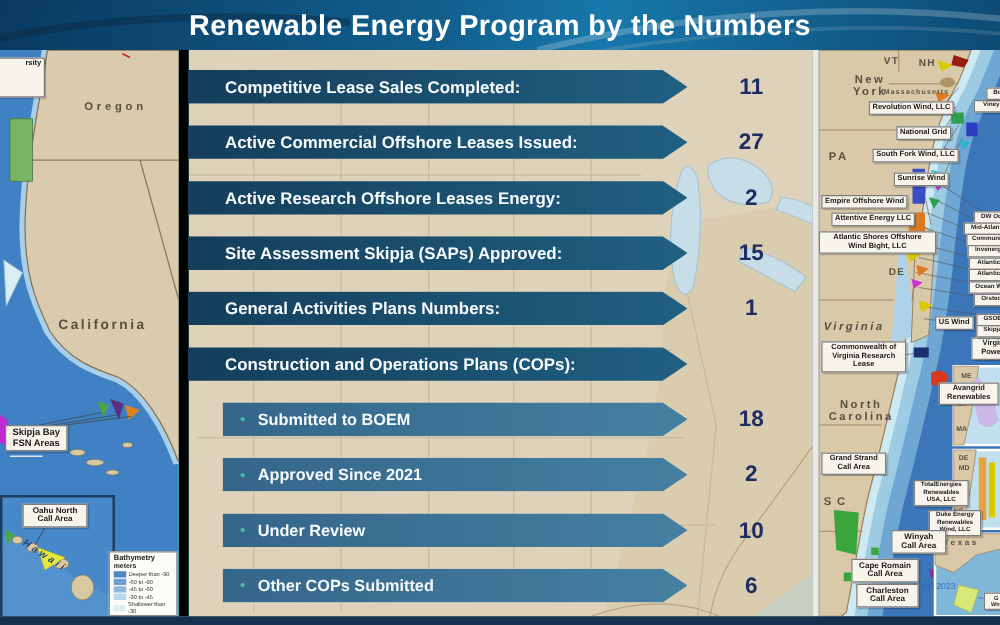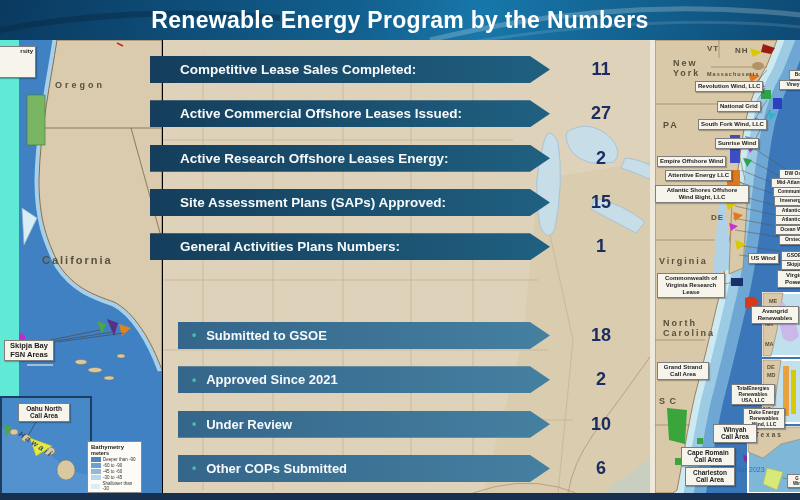--- a/index.html
+++ b/index.html
@@ -8,21 +8,21 @@
 
   
   .titlebar{position:absolute;left:0;top:0;width:800px;height:40px;z-index:40;
     background:linear-gradient(100deg,#0a3a60 0%,#12608f 45%,#1877aa 60%,#0d4a74 100%);
     display:flex;align-items:center;justify-content:center;overflow:hidden;}
   .titlebar h1{margin:0;color:#ffffff;font-size:23px;font-weight:bold;letter-spacing:.3px;z-index:2;}
   .titlebar svg{position:absolute;left:0;top:0;z-index:1;}
 
   
   .panel{position:absolute;top:40px;height:453px;overflow:hidden;}
-  #west{left:0;width:143px;background:#5eead4;border-right:1px solid #000000;z-index:10;padding-left:19px;}
+  #west{left:0;width:143px;background:#5eead4;border-right:8px solid #000000;z-index:10;}
   #east{left:650px;width:150px;background:#3a76b8;border-left:5px solid #efe9dc;z-index:10;}
   #center-map{position:absolute;left:143px;top:40px;width:512px;height:453px;z-index:1;}
   .bottombar{position:absolute;left:0;top:493px;width:800px;height:7px;background:#18304f;z-index:50;}
 
   
   #stats{position:absolute;left:150px;top:56px;width:480px;height:426px;z-index:20;
     display:flex;flex-direction:column;justify-content:space-between;}
   .row{position:relative;height:27px;}
   .arrow{height:100%;display:flex;align-items:center;box-sizing:border-box;
     color:#f7fafc;font-weight:bold;
@@ -33,21 +33,21 @@
     background:linear-gradient(90deg,#34668a,#4580a1);}
   .bullet{color:#45c0a8;font-size:12px;margin-right:10px;}
   .num{position:absolute;left:422px;top:0;width:58px;height:100%;display:flex;
     align-items:center;justify-content:center;font-size:18px;font-weight:bold;color:#1e2d61;}
 
   
   .wbox{position:absolute;background:#f7f4ec;border:1px solid #7d7d7d;color:#1a1a1a;
     font-weight:bold;text-align:center;white-space:pre-line;line-height:1.15;
     padding:1px 2px;box-shadow:1px 1px 1px rgba(0,0,0,.25);z-index:6;}
   .state{position:absolute;color:#56503f;font-weight:bold;white-space:pre-line;
-    z-index:4;}
+    text-align:center;z-index:4;}
   .ls1{letter-spacing:1px}.ls2{letter-spacing:2px}.ls3{letter-spacing:3px}
   .cut{right:-2px;}
   .datefoot{position:absolute;color:#2f6bbf;font-size:7px;z-index:6;}
   svg{display:block;}
 </style>
 </head>
 <body>
 
 <div id="slide">
 
@@ -101,37 +101,40 @@
       <div class="num">27</div>
     </div>
     <div class="row main">
       <div class="arrow">
           <span>Active Research Offshore Leases Energy:</span>
         </div>
       <div class="num">2</div>
     </div>
     <div class="row main">
       <div class="arrow">
-          <span>Site Assessment Plans (SAPs) Approved:</span>
+          <span>Site Assessment Skipja (SAPs) Approved:</span>
         </div>
       <div class="num">15</div>
     </div>
     <div class="row main">
       <div class="arrow">
           <span>General Activities Plans Numbers:</span>
         </div>
       <div class="num">1</div>
     </div>
     <div class="row main">
+      <div class="arrow">
+          <span>Construction and Operations Plans (COPs):</span>
+        </div>
       <div class="num"></div>
     </div>
     <div class="row sub">
       <div class="arrow">
           <span class="bullet">•</span>
-          <span>Submitted to GSOE</span>
+          <span>Submitted to BOEM</span>
         </div>
       <div class="num">18</div>
     </div>
     <div class="row sub">
       <div class="arrow">
           <span class="bullet">•</span>
           <span>Approved Since 2021</span>
         </div>
       <div class="num">2</div>
     </div>
@@ -316,21 +319,21 @@
 
     <div class="state ls1" style="left:52px;top:4px;font-size:8px;">VT</div>
     <div class="state ls1" style="left:80px;top:6px;font-size:8px;">NH</div>
     <div class="state ls2" style="left:18px;top:18px;width:46px;font-size:9px;">New
 York</div>
     <div class="state ls1" style="left:52px;top:31px;font-size:5.5px;">Massachusetts</div>
     <div class="state ls2" style="left:8px;top:80px;font-size:9px;">PA</div>
     <div class="state ls1" style="left:6px;top:146px;font-size:8px;">MD</div>
     <div class="state ls1" style="left:46px;top:146px;font-size:8px;">NJ</div>
     <div class="state ls1" style="left:56px;top:173px;font-size:8px;">DE</div>
-    <div class="state ls2" style="left:4px;top:216px;font-size:9px;">Virginia</div>
+    <div class="state ls2" style="left:4px;top:216px;font-size:9px;font-style:italic;">Virginia</div>
     <div class="state ls2" style="left:8px;top:278px;width:52px;font-size:9px;">North
 Carolina</div>
     <div class="state ls1" style="left:4px;top:356px;font-size:9px;">S C</div>
 
     <div class="wbox" style="left:40px;top:41px;font-size:6px;">Revolution Wind, LLC</div>
     <div class="wbox" style="left:62px;top:61px;font-size:6px;">National Grid</div>
     <div class="wbox" style="left:43px;top:79px;font-size:6px;">South Fork Wind, LLC</div>
     <div class="wbox" style="left:60px;top:98px;font-size:6px;">Sunrise Wind</div>
     <div class="wbox" style="left:2px;top:116px;font-size:6px;">Empire Offshore Wind</div>
     <div class="wbox" style="left:10px;top:130px;font-size:6px;">Attentive Energy LLC</div>

